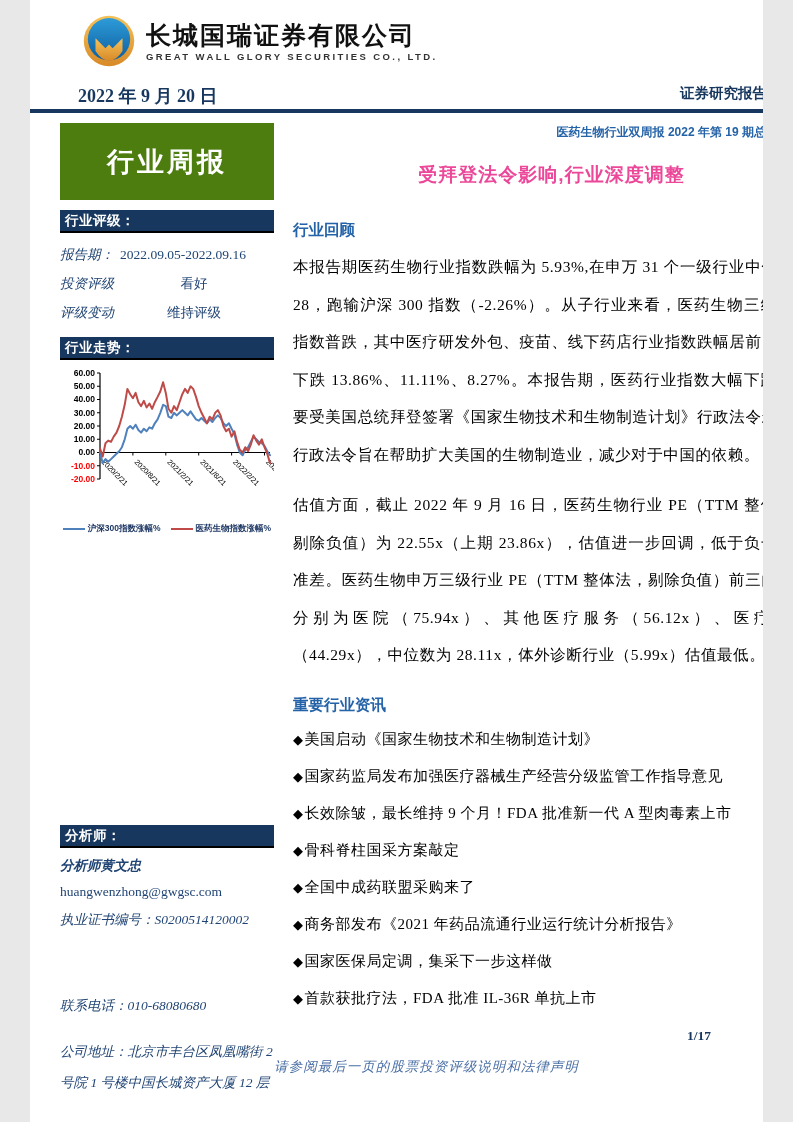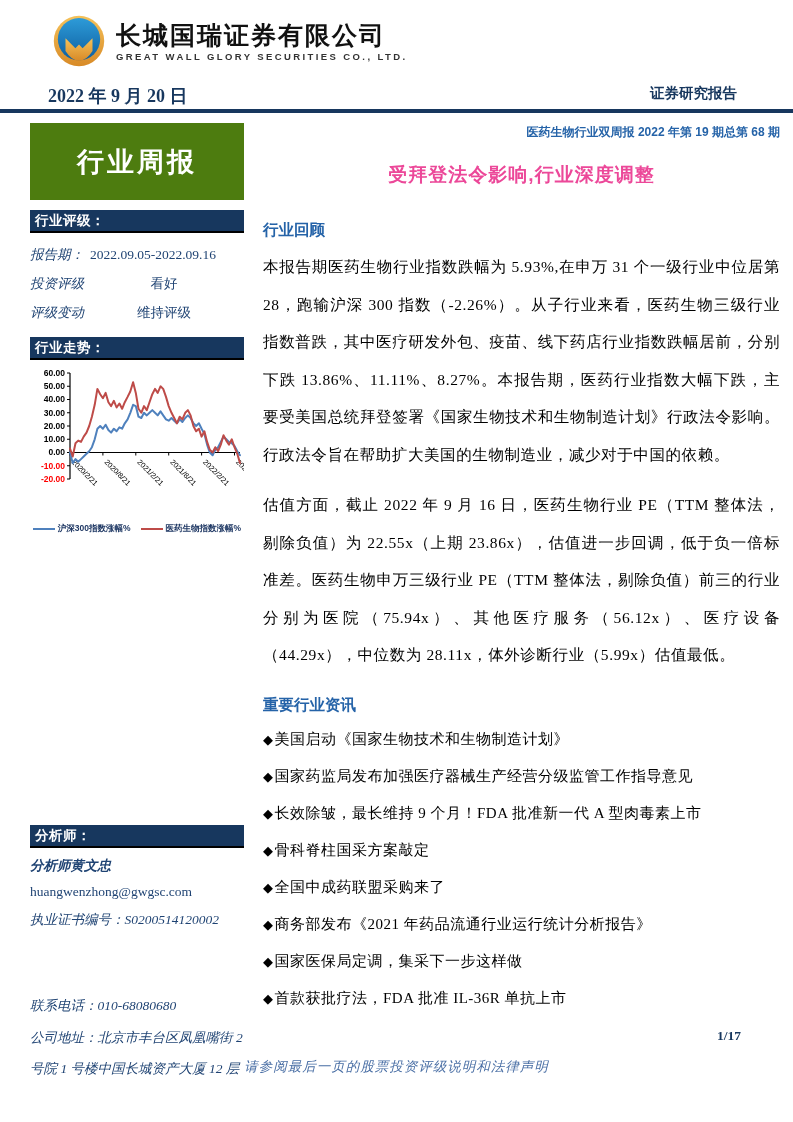--- a/index.html
+++ b/index.html
@@ -1,18 +1,18 @@
 <!DOCTYPE html>
 <html><head>
 <meta charset="utf-8">
 <style>
   * { margin:0; padding:0; box-sizing:border-box; }
   html,body { background:#e8e8e8; }
   .page {
-    position:relative; width:793px; height:1122px; margin:0 auto;
+    position:relative; width:733px; height:1122px; margin:0 auto;
     background:#ffffff; overflow:hidden;
     font-family:"Liberation Serif", serif;
   }
   
   .brand { position:absolute; left:52px; top:14px; display:flex; align-items:center; }
   .logo { width:54px; height:54px; }
   .brand-text { margin-left:10px; }
   .brand-cn { font-family:"Liberation Sans", sans-serif; font-weight:bold; font-size:25px; color:#111; letter-spacing:2px; line-height:28px; }
   .brand-en { font-family:"Liberation Sans", sans-serif; font-weight:bold; font-size:9.5px; color:#333; letter-spacing:2.4px; margin-top:2px; }
   .date-row { position:absolute; left:0; top:84px; width:793px; }
@@ -39,21 +39,21 @@
   .chart-wrap { margin-top:7px; }
   .chart-legend { display:flex; justify-content:center; gap:10px; margin-top:2px;
     font-family:"Liberation Sans", sans-serif; font-size:8.5px; color:#1F3864; font-weight:bold; }
   .legend-item { display:flex; align-items:center; gap:3px; }
   .legend-swatch { display:inline-block; width:22px; height:2.5px; }
   .analyst-block { margin-top:6px; font-size:13.5px; color:#1F4373; }
   .analyst-name { font-weight:bold; font-style:italic; margin-top:9px; height:27px; }
   .analyst-email { height:27px; color:#1F4373; text-decoration:none; display:block; }
   .analyst-license { height:27px; font-style:italic; }
   .contact-block { margin-top:52px; font-size:13.5px; color:#1F4373; font-style:italic; line-height:31px; }
-  .contact-phone { margin-bottom:1px; }
+  .contact-phone { margin-bottom:15px; }
 
   
   .main { position:absolute; left:263px; top:120px; width:517px; }
   .series-line { text-align:right; font-family:"Liberation Sans", sans-serif; font-weight:bold; font-size:12px; color:#2563A8; margin-top:4px; }
   .doc-title { text-align:center; font-family:"Liberation Sans", sans-serif; font-weight:bold; font-size:19px; color:#ec4899; margin-top:21px; letter-spacing:1px; }
   .sec-heading { font-family:"Liberation Sans", sans-serif; font-weight:bold; font-size:15.5px; color:#2563A8; }
   .sec1 { margin-top:32px; }
   .para { font-size:15.5px; color:#000; line-height:37.5px; text-align:justify; text-justify:inter-ideograph; letter-spacing:0.6px; }
   .p1 { margin-top:7px; }
   .p2 { margin-top:13px; }

